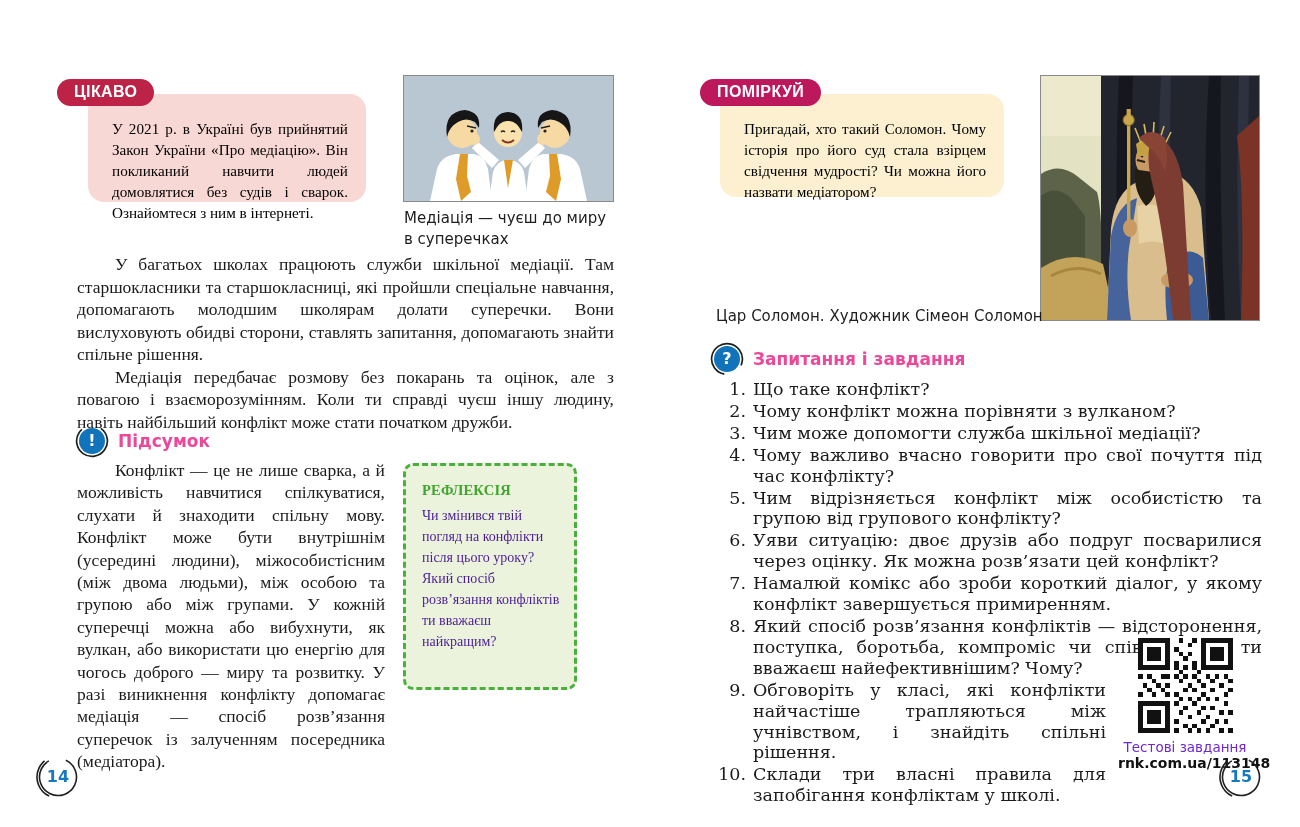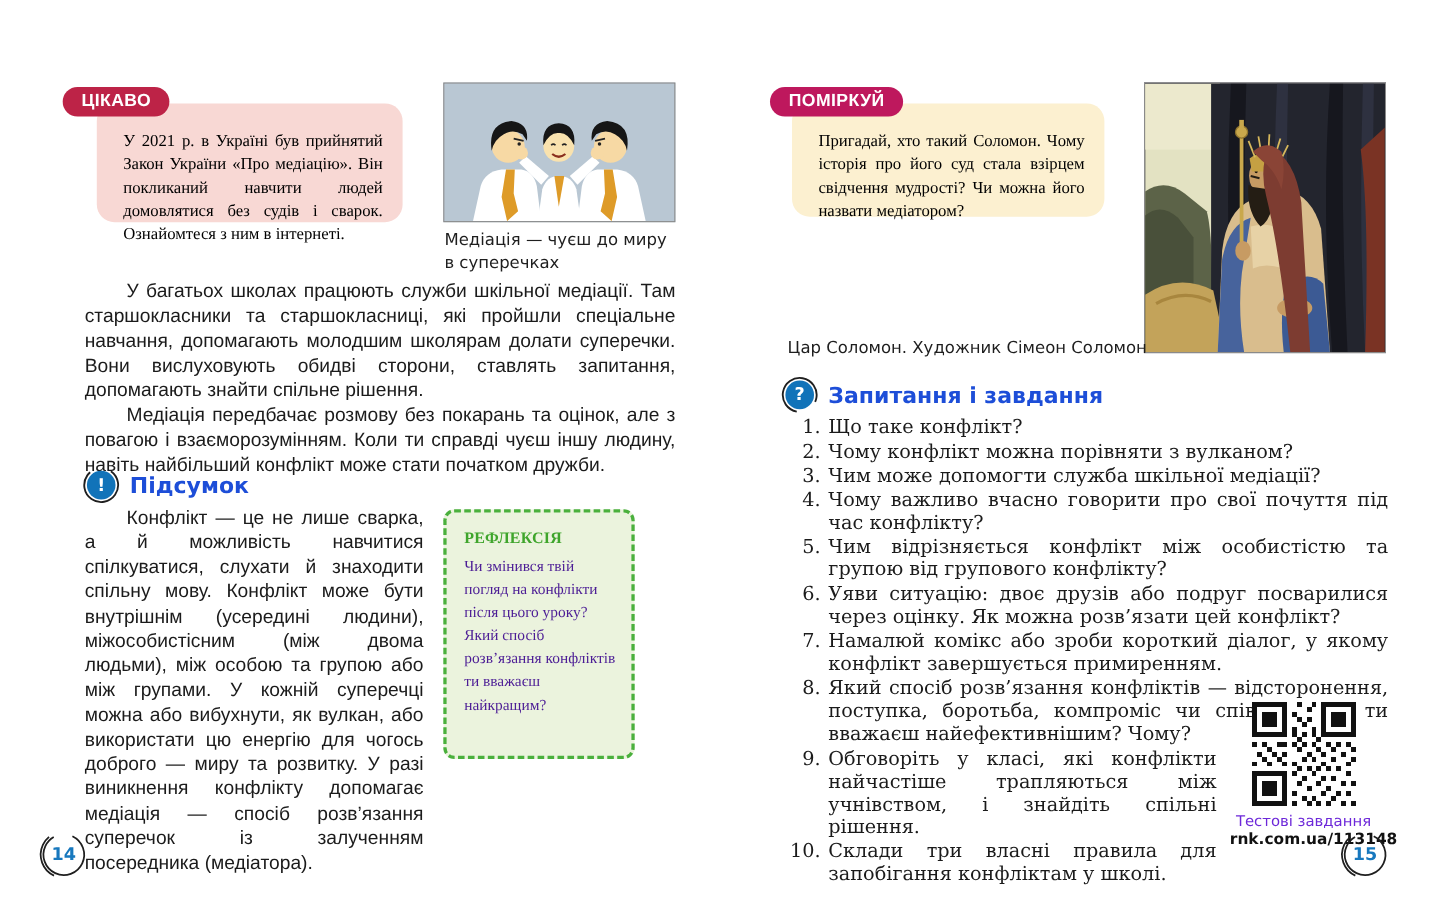--- a/index.html
+++ b/index.html
@@ -17,32 +17,32 @@
   .note.pink{background:#f8d8d4;}
   .note.cream{background:#fcf0d0;}
   .note p{margin:0;}
 
   
   figure{margin:0;}
   .illus-frame{position:absolute;border:1px solid #8a8a8a;background:#b9c7d3;overflow:hidden;}
   .fig-cap{position:absolute;font-size:15px;line-height:21px;color:#1e1e1e;}
 
   
-  .serif{font-family:Liberation Sans, sans-serif;font-size:17.5px;line-height:22.5px;
+  .serif{font-family:Liberation Serif, serif;font-size:17.5px;line-height:22.5px;
          text-align:justify;color:#1b1b1b;}
   .serif p{margin:0;text-indent:38px;}
 
   
   .sec-head{position:absolute;display:flex;align-items:center;gap:9px;}
   .round-icon{position:relative;width:34px;height:34px;flex:none;}
   .round-icon .disc{position:absolute;left:4px;top:4px;width:26px;height:26px;border-radius:50%;
         background:#1173b9;color:#fff;font-weight:bold;font-size:16px;line-height:26px;
         text-align:center;font-family:"DejaVu Sans",sans-serif;}
   .round-icon svg{position:absolute;left:0;top:0;}
-  .sec-title{color:#1d4ed8;font-size:20px;font-weight:bold;font-family:"DejaVu Sans",sans-serif;}
+  .sec-title{color:#ec4899;font-size:17px;font-weight:bold;font-family:"DejaVu Sans",sans-serif;}
 
   
   .reflect{position:absolute;background:#ebf3dd;border:3px dashed #4ab03c;border-radius:10px;
            padding:16px 12px 10px 16px;font-family:Liberation Serif, serif;}
   .r-title{color:#3fa52c;font-weight:bold;font-size:14.5px;margin-bottom:6px;letter-spacing:.2px;}
   .r-text{font-size:14px;line-height:21px;color:#4c1d95;}
 
   
   .q-list{position:absolute;}
   .q-row{display:flex;font-family:"DejaVu Serif",serif;font-size:17.5px;line-height:20.9px;

